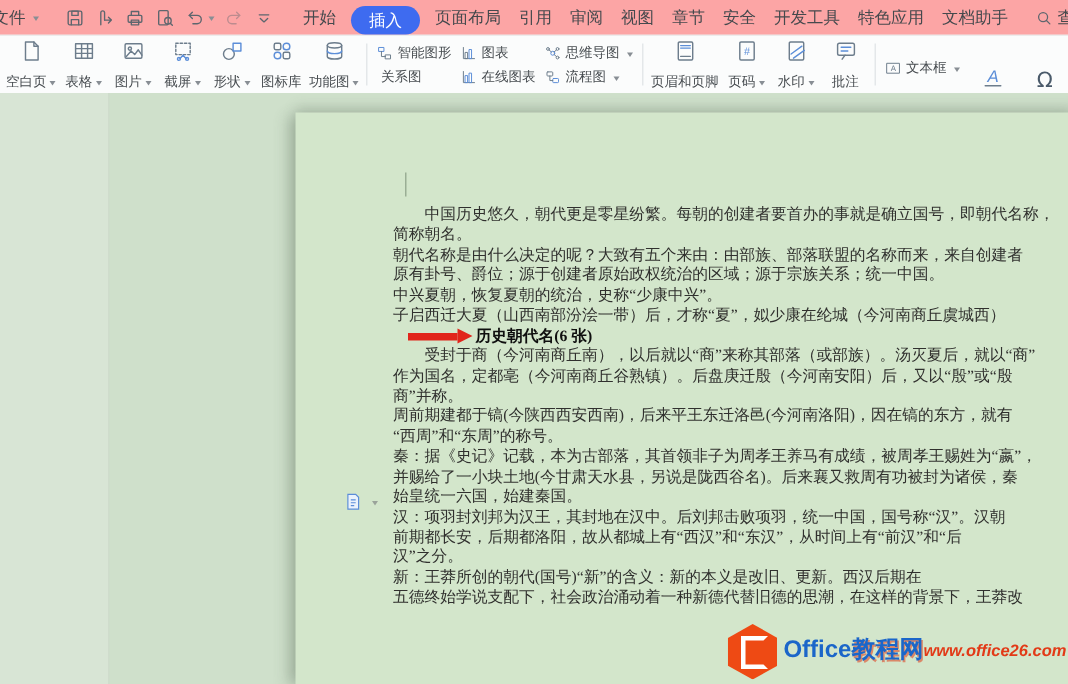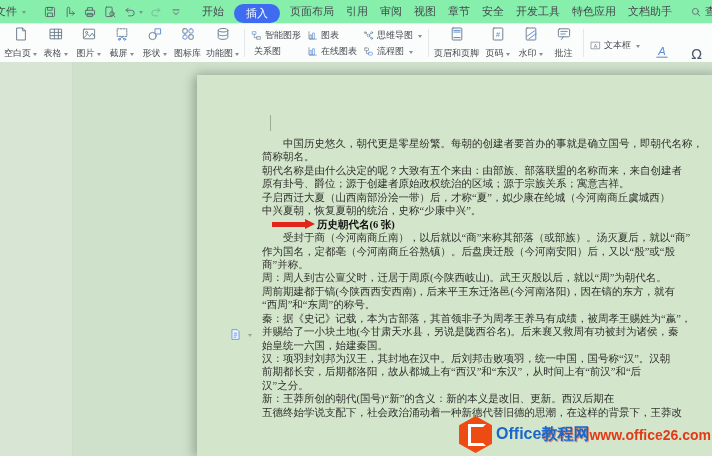--- a/index.html
+++ b/index.html
@@ -5,21 +5,21 @@
   html,body{margin:0;padding:0;}
   body{
     width:712px;height:456px;position:relative;overflow:hidden;
     font-family:"Liberation Sans","DejaVu Sans",sans-serif;
     background:#f6f7f7;
     -webkit-font-smoothing:antialiased;
   }
   
   .topbar{
     height:23px;display:flex;align-items:center;
-    background:#86efac;border-bottom:1px solid #ececec;
+    background:#fca5a5;border-bottom:1px solid #ececec;
     font-size:11px;color:#45494d;white-space:nowrap;
   }
   .file-menu{display:flex;align-items:center;margin-left:-9px;padding:0 4px;gap:3px;cursor:default;}
   .caret{display:inline-block;width:0;height:0;border:2.8px solid transparent;border-top:3.4px solid #888e94;margin-left:2px;position:relative;top:2px;}
   .tdiv{width:1px;height:12px;background:#dcdfe1;margin:0 5px;}
   .qat{display:flex;align-items:center;}
   .qat-btn{display:flex;align-items:center;padding:1px 3px;border-radius:3px;}
   .qat-btn svg{width:14px;height:14px;stroke:#5d6artefact;}
   .qat-btn svg{stroke:#5d666e;fill:none;stroke-width:1.3;stroke-linecap:round;stroke-linejoin:round;}
   .qat-btn.disabled{opacity:.4;}
@@ -66,21 +66,21 @@
   .float-obj{position:absolute;left:32px;top:253px;display:flex;align-items:center;gap:4px;}
   .float-obj svg{width:13px;height:13px;stroke:#5b8dd9;fill:#eaf2fc;stroke-width:1.2;}
   .float-obj .caret{border-top-color:#9aa39a;}
   
   .watermark{position:absolute;right:1px;bottom:3px;display:flex;align-items:center;gap:4px;}
   .hex{width:33px;height:37px;background:#ee4a14;clip-path:polygon(50% 0,100% 25%,100% 75%,50% 100%,0 75%,0 25%);display:flex;align-items:center;}
   .hexbr{width:12px;height:16px;border:3.4px solid #ffffff;border-right-color:transparent;margin-left:9px;}
   .wm-text{display:flex;flex-direction:row;align-items:center;line-height:1.05;}
   .wm-title{font-size:16px;font-weight:bold;color:#1b66c9;letter-spacing:0;}
   .wm-title .suffix{text-shadow:1px 1px 0 rgba(226,58,23,.55);}
-  .wm-url{font-size:14px;font-weight:bold;color:#e23a17;margin-top:1px;}
+  .wm-url{font-size:11px;font-weight:bold;color:#e23a17;margin-top:1px;font-style:italic;}
 </style>
 </head>
 <body>
 
 <div class="topbar">
   <div class="file-menu">
     <span>文件</span>
     <span class="caret"></span>
   </div>
   <div class="tdiv"></div>
@@ -447,49 +447,45 @@
         <div class="doc-line">
           
           <span>简称朝名。</span>
         </div>
         <div class="doc-line">
           
           <span>朝代名称是由什么决定的呢？大致有五个来由：由部族、部落联盟的名称而来，来自创建者</span>
         </div>
         <div class="doc-line">
           
-          <span>原有卦号、爵位；源于创建者原始政权统治的区域；源于宗族关系；寓意吉祥。</span>
+          <span>原有卦号、爵位；源于创建者原始政权统治的区域；源于宗族关系；统一中国。</span>
+        </div>
+        <div class="doc-line">
+          
+          <span>中兴夏朝，恢复夏朝的统治，史称“少康中兴”。</span>
         </div>
         <div class="doc-line">
           
           <span>子启西迁大夏（山西南部汾浍一带）后，才称“夏”，姒少康在纶城（今河南商丘虞城西）</span>
-        </div>
-        <div class="doc-line">
-          
-          <span>中兴夏朝，恢复夏朝的统治，史称“少康中兴”。</span>
         </div>
         <div class="doc-line heading">
           <span class="red-arrow"></span>
           <span>历史朝代名(6 张)</span>
         </div>
         <div class="doc-line indent">
           
           <span>受封于商（今河南商丘南），以后就以“商”来称其部落（或部族）。汤灭夏后，就以“商”</span>
         </div>
         <div class="doc-line">
           
           <span>作为国名，定都亳（今河南商丘谷熟镇）。后盘庚迁殷（今河南安阳）后，又以“殷”或“殷</span>
         </div>
         <div class="doc-line">
           
           <span>商”并称。</span>
-        </div>
-        <div class="doc-line">
-          
-          <span>周：周人到古公亶父时，迁居于周原(今陕西岐山)。武王灭殷以后，就以“周”为朝代名。</span>
         </div>
         <div class="doc-line">
           
           <span>周前期建都于镐(今陕西西安西南)，后来平王东迁洛邑(今河南洛阳)，因在镐的东方，就有</span>
         </div>
         <div class="doc-line">
           
           <span>“西周”和“东周”的称号。</span>
         </div>
         <div class="doc-line">

